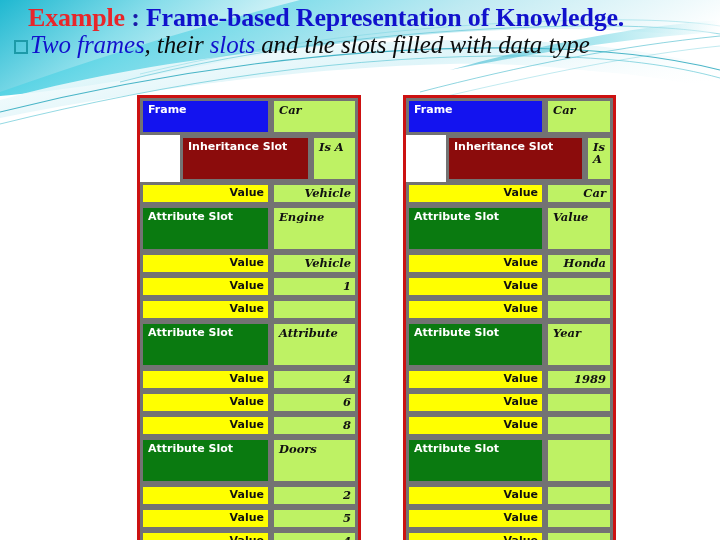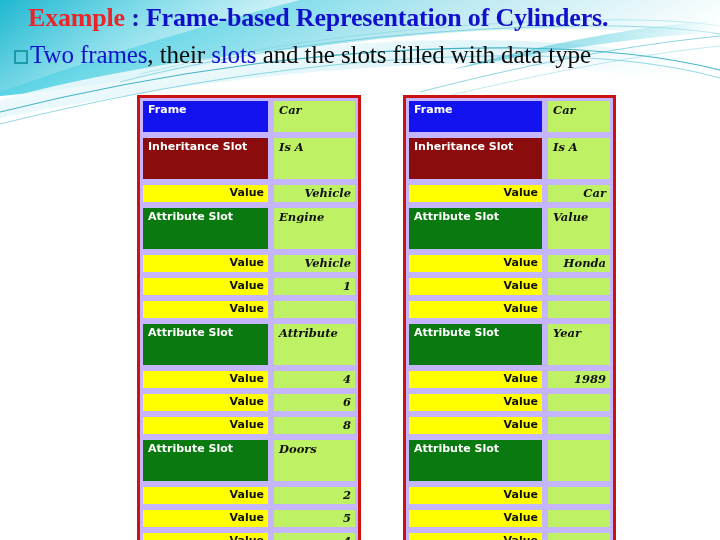--- a/index.html
+++ b/index.html
@@ -36,24 +36,25 @@
   .line1 {
     position: absolute;
     left: 28px; top: 3px;
     white-space: nowrap;
     font-size: 26px;
     font-weight: bold;
     letter-spacing: -0.2px;
   }
   .line2 {
     position: absolute;
-    left: 14px; top: 41px;
+    left: 14px; top: 31px;
     white-space: nowrap;
     font-size: 25px;
     letter-spacing: -0.1px;
+    font-style: italic;
   }
   .t-red   { color: #e8262a; }
   .t-blue  { color: #1111cc; }
   .t-navy  { color: #1a1aa8; }
   .t-black { color: #0b0b0b; }
 
   .bullet-sq {
     display: inline-block;
     width: 14px;
     height: 14px;
@@ -76,21 +77,21 @@
   #table-left  { left: 137px; top: 95px;  width: 224px; }
   #table-right { left: 403px; top: 95px;  width: 213px; }
 
   .frame-row {
     display: flex;
     width: 100%;
     box-sizing: border-box;
   }
   .cell-label, .cell-value {
     box-sizing: border-box;
-    border: 3px solid #c4b5fd;
+    border: 3px solid #737373;
     margin: 0;
     overflow: hidden;
     font-family: "DejaVu Sans", sans-serif;
     font-weight: bold;
     font-size: 11px;
     line-height: 1.05;
     padding: 3px 4px 0 5px;
   }
   .cell-value {
     font-family: "DejaVu Serif", serif;
@@ -101,21 +102,21 @@
     background: #bef264;
     flex: 1 1 auto;
   }
 
   
   #table-left  .cell-label { width: 131px; flex: 0 0 131px; }
   #table-right .cell-label { width: 139px; flex: 0 0 139px; }
 
   
   .r-frame       .cell-label { background: #1313ef; color: #ffffff; }
-  .r-inheritance .cell-label { background: #8b0c0c; color: #ffffff; }
+  .r-inheritance .cell-label { background: #8b0c0c; color: #ffffff; margin-left: 40px; }
   .r-attribute   .cell-label { background: #0a7a10; color: #ffffff; }
   .r-value       .cell-label { background: #ffff00; color: #111111; }
 
   .h-frame  { height: 37px; }
   .h-slot   { height: 47px; }
   .h-value  { height: 23px; }
 
   .h-frame  .cell-label, .h-frame  .cell-value { height: 37px; }
   .h-slot   .cell-label, .h-slot   .cell-value { height: 47px; }
   .h-value  .cell-label, .h-value  .cell-value { height: 23px; }
@@ -171,21 +172,21 @@
     <path d="M430,100 C540,74 640,54 720,46" fill="none" stroke="#63cbd9" stroke-width="0.8" opacity="0.5"></path>
 
     <path d="M720,20 C640,26 540,44 450,70 C520,56 620,38 720,32 Z" fill="url(#gradD)" opacity="0.5"></path>
 
     <rect x="0" y="150" width="720" height="390" fill="#ffffff"></rect>
   </svg>
 </div>
 
 <div id="heading">
   <div class="line1">
-    <span class="t-red">Example</span><span class="t-navy"> : </span><span class="t-blue">Frame-based Representation of Cylinders.</span>
+    <span class="t-red">Example</span><span class="t-navy"> : </span><span class="t-blue">Frame-based Representation of Knowledge.</span>
   </div>
   <div class="line2">
     <span class="bullet-sq"></span><span class="t-blue">Two frames</span><span class="t-black">, their </span><span class="t-blue">slots</span><span class="t-black"> and the slots filled with data type</span>
   </div>
 </div>
 
 <div class="frame-table" id="table-left">
     <div class="frame-row r-frame h-frame">
       <div class="cell-label">Frame</div>
       <div class="cell-value">Car</div>

